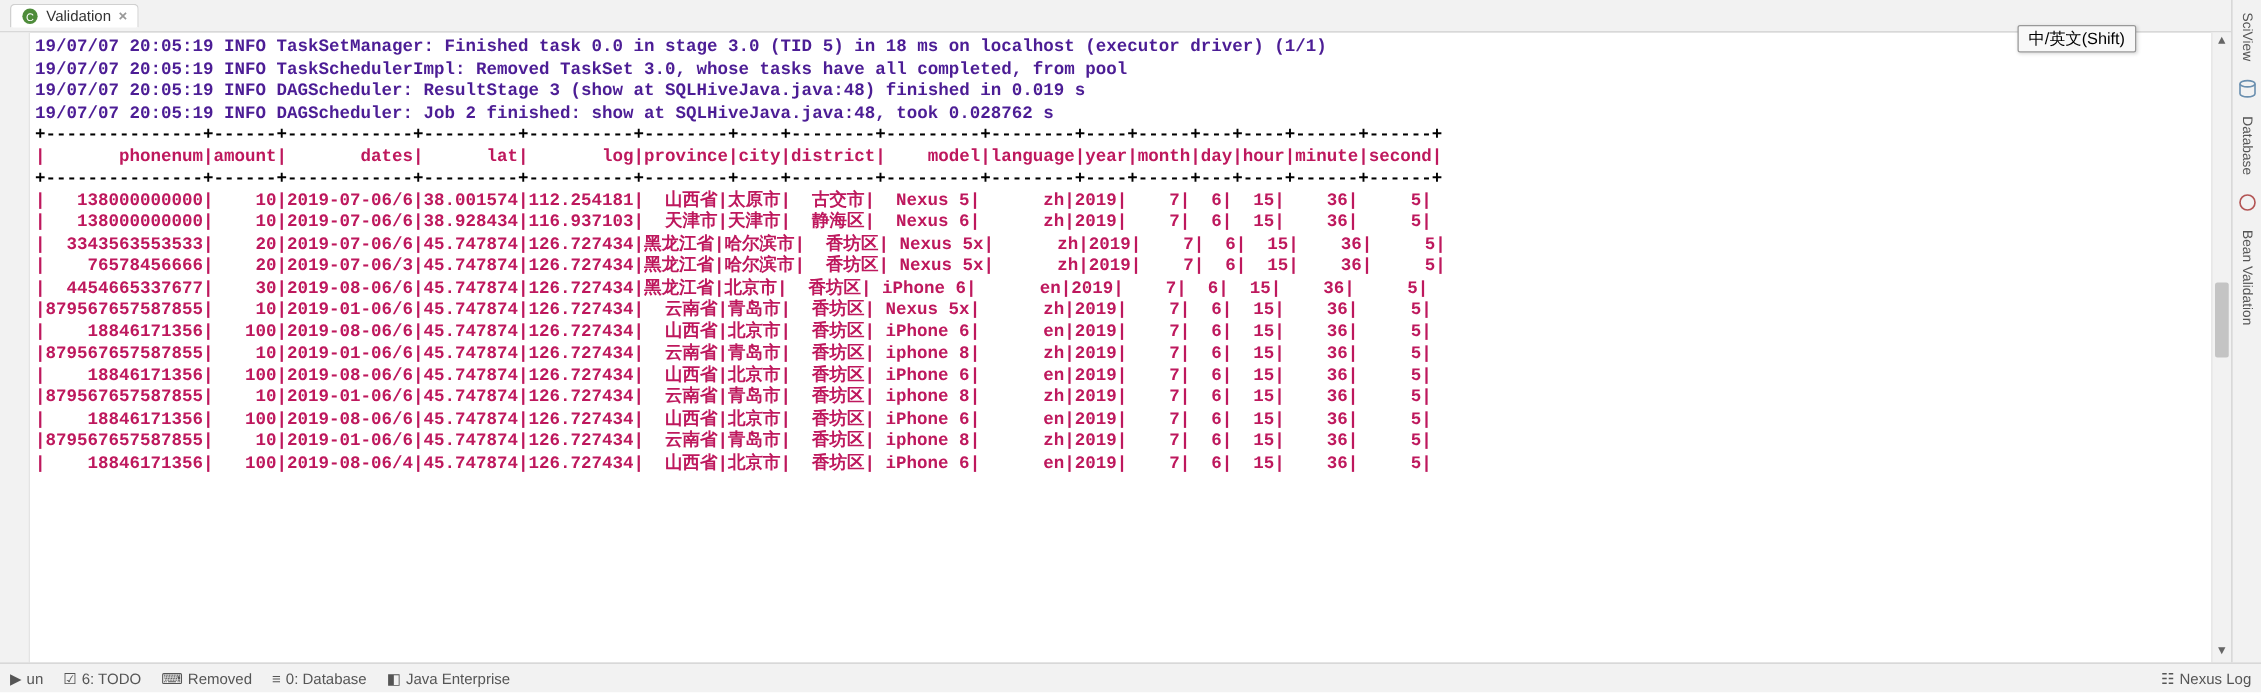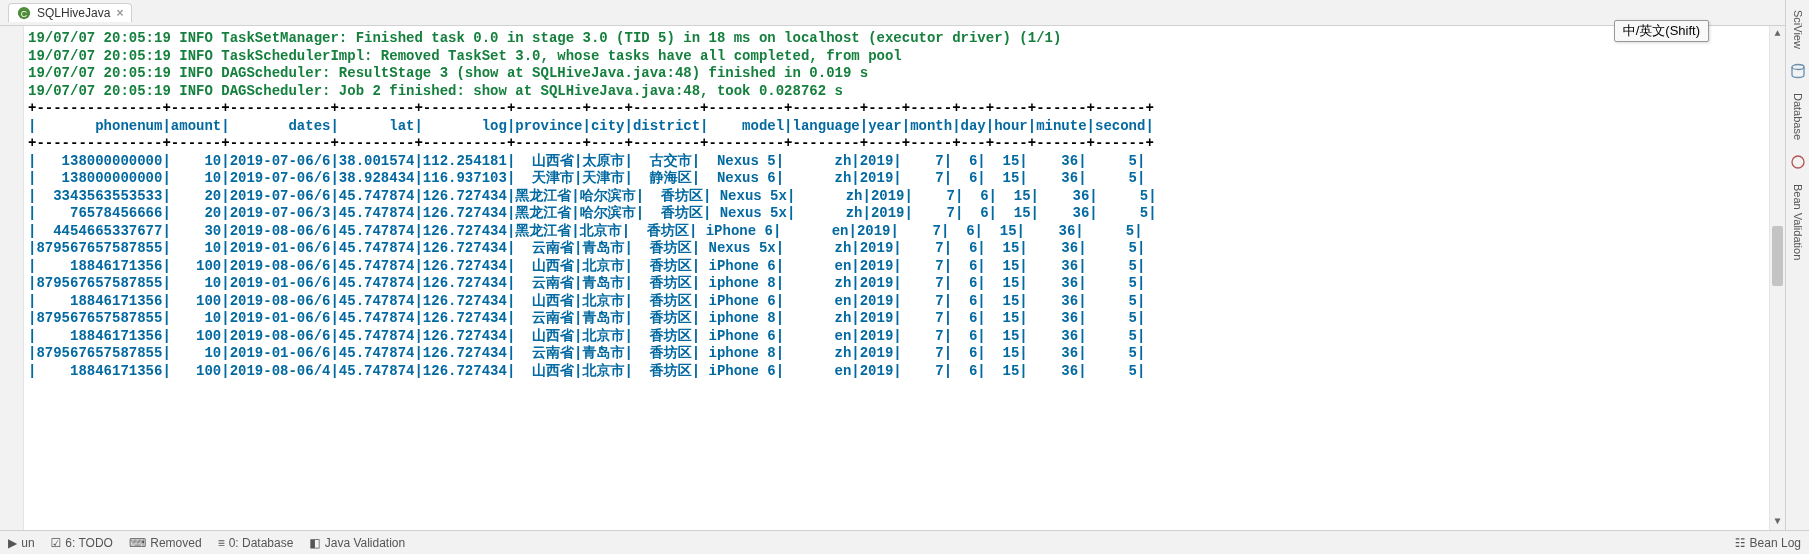--- a/index.html
+++ b/index.html
@@ -41,23 +41,23 @@
     .close-x { color:#999; font-weight:bold; cursor:pointer;}
     .console {
       padding: 4px 0 4px 28px;
       white-space: pre;
       line-height: 1.25;
       overflow: auto;
       height: calc(100% - 26px - 24px);
       font-weight: 600;
       position: relative;
     }
-    .log-line { color: #15803d; }
+    .log-line { color: #4c1d95; }
     .sep-line { color: #000; }
-    .data-line { color: #0369a1; }
+    .data-line { color: #be185d; }
     .left-gutter {
       position:absolute;
       left:0; top:26px; bottom:24px;
       width:24px;
       background:#f2f2f2;
       border-right:1px solid #e4e4e4;
     }
     .bottom-bar {
       position:absolute;
       left:0;right:0;bottom:0;
@@ -131,21 +131,21 @@
 <body>
 
 <div class="tab-bar">
   <div class="tab">
     <span class="tab-icon">
       <svg viewBox="0 0 16 16">
           <circle cx="8" cy="8" r="7" fill="#4e8c3a"></circle>
           <text x="8" y="12" text-anchor="middle" font-size="10" fill="#fff" font-family="sans-serif">C</text>
         </svg>
     </span>
-    <span>SQLHiveJava</span>
+    <span>Validation</span>
     <span class="close-x">×</span>
   </div>
 </div>
 
 <div class="left-gutter"></div>
 
 <div class="console" id="console"><div class="log-line">19/07/07 20:05:19 INFO TaskSetManager: Finished task 0.0 in stage 3.0 (TID 5) in 18 ms on localhost (executor driver) (1/1)</div><div class="log-line">19/07/07 20:05:19 INFO TaskSchedulerImpl: Removed TaskSet 3.0, whose tasks have all completed, from pool</div><div class="log-line">19/07/07 20:05:19 INFO DAGScheduler: ResultStage 3 (show at SQLHiveJava.java:48) finished in 0.019 s</div><div class="log-line">19/07/07 20:05:19 INFO DAGScheduler: Job 2 finished: show at SQLHiveJava.java:48, took 0.028762 s</div><div class="sep-line">+---------------+------+------------+---------+----------+--------+----+--------+---------+--------+----+-----+---+----+------+------+</div><div class="data-line">|       phonenum|amount|       dates|      lat|       log|province|city|district|    model|language|year|month|day|hour|minute|second|</div><div class="sep-line">+---------------+------+------------+---------+----------+--------+----+--------+---------+--------+----+-----+---+----+------+------+</div><div class="data-line">|   138000000000|    10|2019-07-06/6|38.001574|112.254181|  山西省|太原市|  古交市|  Nexus 5|      zh|2019|    7|  6|  15|    36|     5|</div><div class="data-line">|   138000000000|    10|2019-07-06/6|38.928434|116.937103|  天津市|天津市|  静海区|  Nexus 6|      zh|2019|    7|  6|  15|    36|     5|</div><div class="data-line">|  3343563553533|    20|2019-07-06/6|45.747874|126.727434|黑龙江省|哈尔滨市|  香坊区| Nexus 5x|      zh|2019|    7|  6|  15|    36|     5|</div><div class="data-line">|    76578456666|    20|2019-07-06/3|45.747874|126.727434|黑龙江省|哈尔滨市|  香坊区| Nexus 5x|      zh|2019|    7|  6|  15|    36|     5|</div><div class="data-line">|  4454665337677|    30|2019-08-06/6|45.747874|126.727434|黑龙江省|北京市|  香坊区| iPhone 6|      en|2019|    7|  6|  15|    36|     5|</div><div class="data-line">|879567657587855|    10|2019-01-06/6|45.747874|126.727434|  云南省|青岛市|  香坊区| Nexus 5x|      zh|2019|    7|  6|  15|    36|     5|</div><div class="data-line">|    18846171356|   100|2019-08-06/6|45.747874|126.727434|  山西省|北京市|  香坊区| iPhone 6|      en|2019|    7|  6|  15|    36|     5|</div><div class="data-line">|879567657587855|    10|2019-01-06/6|45.747874|126.727434|  云南省|青岛市|  香坊区| iphone 8|      zh|2019|    7|  6|  15|    36|     5|</div><div class="data-line">|    18846171356|   100|2019-08-06/6|45.747874|126.727434|  山西省|北京市|  香坊区| iPhone 6|      en|2019|    7|  6|  15|    36|     5|</div><div class="data-line">|879567657587855|    10|2019-01-06/6|45.747874|126.727434|  云南省|青岛市|  香坊区| iphone 8|      zh|2019|    7|  6|  15|    36|     5|</div><div class="data-line">|    18846171356|   100|2019-08-06/6|45.747874|126.727434|  山西省|北京市|  香坊区| iPhone 6|      en|2019|    7|  6|  15|    36|     5|</div><div class="data-line">|879567657587855|    10|2019-01-06/6|45.747874|126.727434|  云南省|青岛市|  香坊区| iphone 8|      zh|2019|    7|  6|  15|    36|     5|</div><div class="data-line">|    18846171356|   100|2019-08-06/4|45.747874|126.727434|  山西省|北京市|  香坊区| iPhone 6|      en|2019|    7|  6|  15|    36|     5|</div></div>
 
 <div class="ime-box">
   <span>中/英文(Shift)</span>
@@ -183,20 +183,20 @@
   <div class="bottom-item">
       <span>⌨</span>
       <span>Removed</span>
     </div>
   <div class="bottom-item">
       <span>≡</span>
       <span>0: Database</span>
     </div>
   <div class="bottom-item">
       <span>◧</span>
-      <span>Java Validation</span>
+      <span>Java Enterprise</span>
     </div>
   <div class="spacer"></div>
   <div class="bottom-item">
       <span>☷</span>
-      <span>Bean Log</span>
+      <span>Nexus Log</span>
     </div>
 </div>
 
 </body></html>

